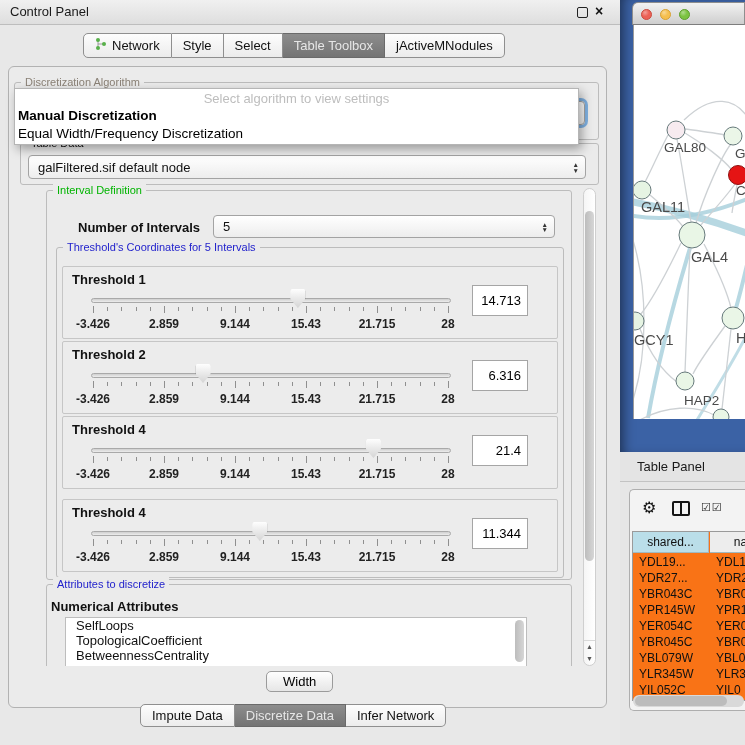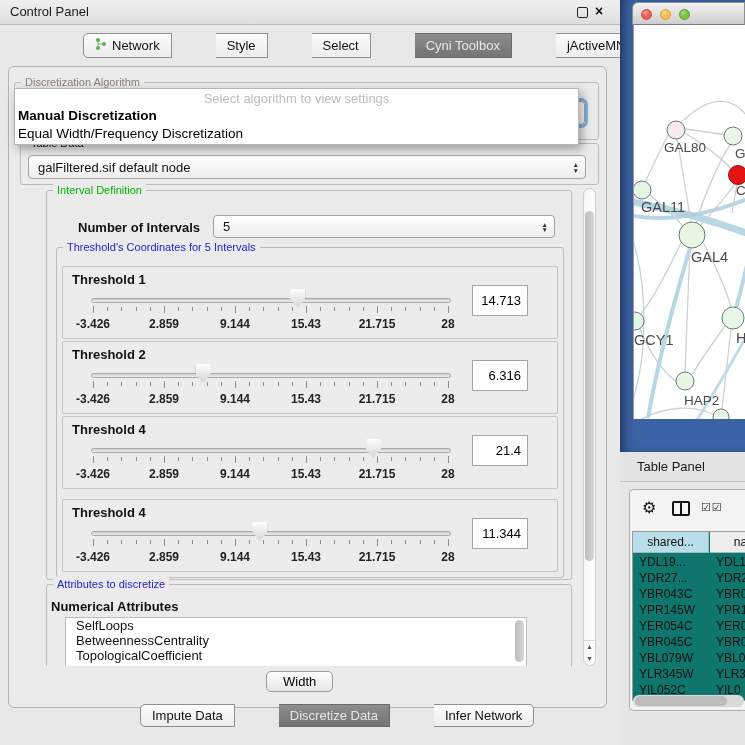--- a/index.html
+++ b/index.html
@@ -6,21 +6,21 @@
   .screen{position:relative;width:745px;height:745px;overflow:hidden;background:#e4e4e4;
           font-family:"Liberation Sans",sans-serif;color:#111;}
   .abs{position:absolute;}
   
   .cp{position:absolute;left:0;top:0;width:620px;height:745px;background:#e8e8e8;}
   .cp-titlebar{position:absolute;left:0;top:0;width:620px;height:24px;
       background:linear-gradient(#f0f0f0,#dedede);border-bottom:1px solid #bdbdbd;}
   .cp-title{position:absolute;left:10px;top:4px;font-size:13px;color:#1a1a1a;}
   .float-ico{position:absolute;top:7px;width:9px;height:9px;border:1.6px solid #222;border-radius:2px;}
   .close-ico{position:absolute;top:3px;font-size:14px;font-weight:bold;color:#111;line-height:16px;}
-  .tabrow{position:absolute;left:83px;top:33px;display:flex;gap:44px;}
+  .tabrow{position:absolute;left:83px;top:33px;display:flex;}
   .tab{display:flex;align-items:center;gap:5px;padding:3px 11px;font-size:13px;
        border:1px solid #8f8f8f;border-left:none;background:linear-gradient(#fdfdfd,#ececec);color:#111;white-space:nowrap;}
   .tab:first-child{border-left:1px solid #8f8f8f;border-radius:5px 0 0 5px;}
   .tab:last-child{border-radius:0 5px 5px 0;}
   .tab.sel{background:linear-gradient(#8d8d8d,#747474);color:#e6e6e6;border-color:#6a6a6a;}
   .content{position:absolute;left:8px;top:66px;width:597px;height:640px;background:#ebebeb;
        border:1px solid #b2b2b2;border-radius:6px;}
   .group{position:absolute;border:1px solid #bcbcbc;border-radius:3px;}
   .gtitle{position:absolute;top:-8px;left:6px;background:#ebebeb;padding:0 4px;font-size:11px;
        line-height:15px;white-space:nowrap;}
@@ -67,21 +67,21 @@
   .tp-titlebar{position:absolute;left:620px;top:452px;width:125px;height:29px;background:#e4e4e4;
        border-bottom:1px solid #c3c3c3;}
   .tp-title2{position:absolute;left:17px;top:7px;font-size:13px;color:#1a1a1a;}
   .tp-body{position:absolute;left:620px;top:482px;width:125px;height:263px;background:#e6e6e6;}
   .tp-card{position:absolute;left:629px;top:489px;width:120px;height:222px;background:#f3f3f3;
        border:1px solid #aeaeae;border-right:none;border-radius:5px 0 0 5px;box-sizing:border-box;}
   .gear{position:absolute;font-size:16px;color:#141414;font-family:"DejaVu Sans",sans-serif;}
   .spliticon{position:absolute;width:14px;height:11px;border:2px solid #141414;border-radius:2px;}
   .spliticon::after{content:'';position:absolute;left:50%;top:0;bottom:0;width:2px;background:#141414;transform:translateX(-50%);}
   .checks{position:absolute;font-size:11px;color:#222;letter-spacing:1px;font-family:"DejaVu Sans",sans-serif;}
-  .dtable{position:absolute;left:632px;top:531px;width:113px;height:168px;background:#0f766e;border:1px solid #9a9a9a;
+  .dtable{position:absolute;left:632px;top:531px;width:113px;height:168px;background:#f97316;border:1px solid #9a9a9a;
        border-right:none;overflow:hidden;font-size:12px;}
   .hcell{position:absolute;top:0;height:21px;border-bottom:1px solid #9fb9c2;border-right:1px solid #aeb6ba;
        display:flex;align-items:center;justify-content:center;box-sizing:border-box;}
   .drow-cell{position:absolute;height:16px;line-height:16px;white-space:nowrap;}
   .hscroll{position:absolute;left:633px;top:695px;width:111px;height:12px;background:#d9d9d9;border-radius:6px;}
   .hscroll-thumb{position:absolute;left:2px;top:1px;width:92px;height:10px;background:#bcbcbc;border-radius:5px;}
 </style>
 </head>
 <body>
 
@@ -105,21 +105,21 @@
             </svg></span>
           <span>Network</span>
         </div>
         <div class="tab">
           <span>Style</span>
         </div>
         <div class="tab">
           <span>Select</span>
         </div>
         <div class="tab sel">
-          <span>Cyni Toolbox</span>
+          <span>Table Toolbox</span>
         </div>
         <div class="tab">
           <span>jActiveMNodules</span>
         </div>
       </div>
 
     <div class="content"></div>
 
     <div class="group" style="left:14px;top:82px;width:583px;height:56px;">
       <span class="gtitle" style="color:#8a8176;">Discretization Algorithm</span>
@@ -320,22 +320,22 @@
             <input class="tfield" value="11.344" style="">
           </div>
         </div>
 
       <div class="group" style="left:4px;top:404px;width:524px;height:96px;">
         <span class="gtitle blue-t">Attributes to discretize</span>
         <span class="boldlbl abs" style="left:4px;top:14px;">Numerical Attributes</span>
         <div class="attr-list" style="left:18px;top:32px;width:460px;height:48px;" id="attr-list">
           <div class="sb-thumb" style="right:2px;top:2px;width:9px;height:42px;"></div>
         <div class="attr-item">SelfLoops</div>
+            <div class="attr-item">TopologicalCoefficient</div>
             <div class="attr-item">BetweennessCentrality</div>
-            <div class="attr-item">TopologicalCoefficient</div>
           </div>
       </div>
     </div>
 
     <div class="sb-v" style="left:583px;top:188px;width:13px;height:478px;box-sizing:border-box;">
       <div class="sb-thumb" style="left:1px;top:22px;width:9px;height:350px;"></div>
       <div class="sb-arrow" style="bottom:12px;border-top:1px solid #d8d8d8;">▲</div>
       <div class="sb-arrow" style="bottom:0;">▼</div>
     </div>
 

